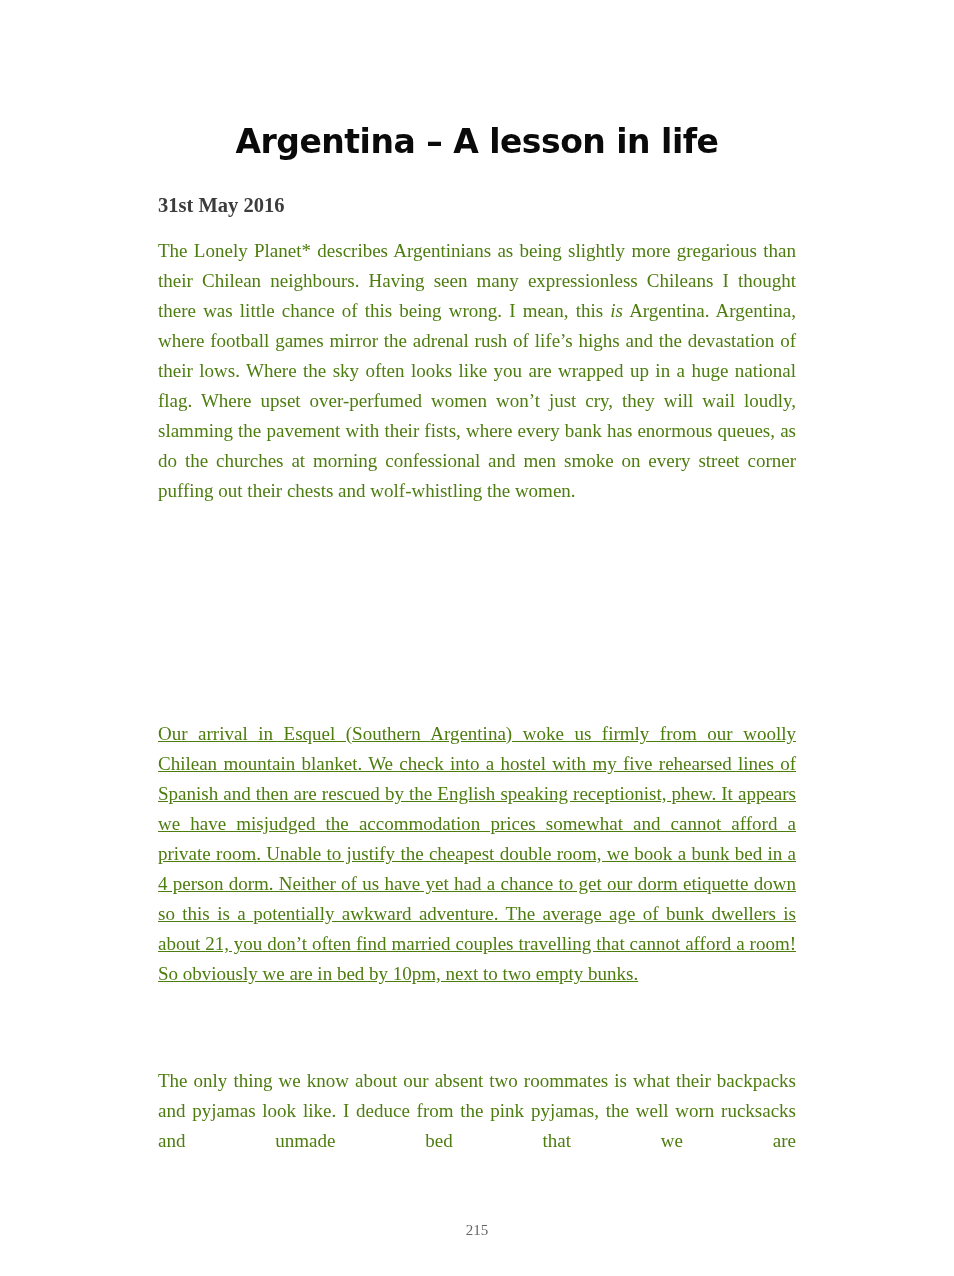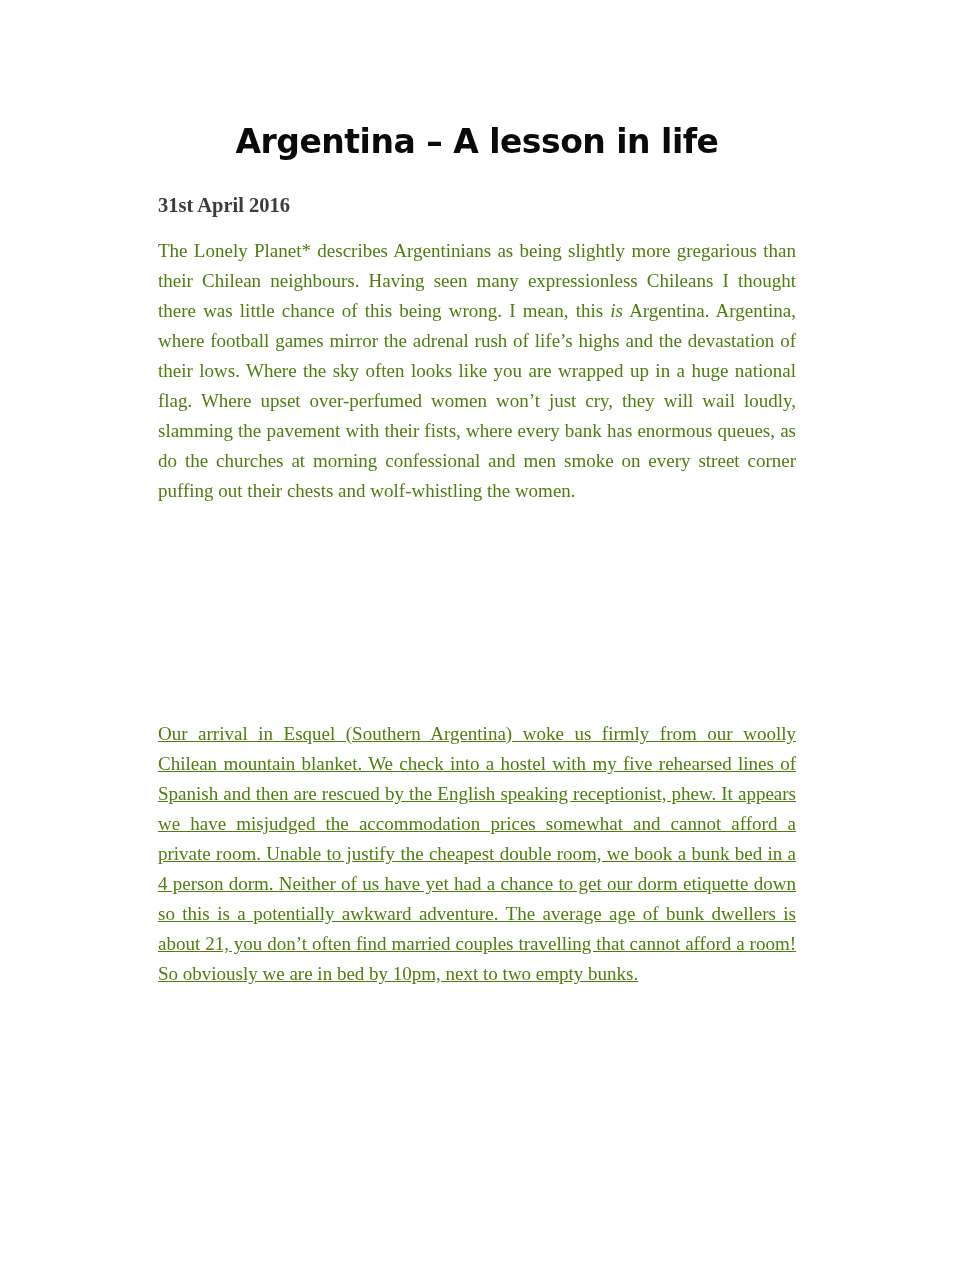--- a/index.html
+++ b/index.html
@@ -71,21 +71,23 @@
       color: #666666;
     }
     em { font-style: italic; }
   </style>
 </head>
 <body>
 
 <div class="page">
   <h1 class="title">Argentina – A lesson in life</h1>
 
-  <p class="date">31st April 2016</p>
+  <p class="date">31st May 2016</p>
 
   <p class="body-text p1"><span>The Lonely Planet* describes Argentinians as being slightly more gregarious than their Chilean neighbours. Having seen many expressionless Chileans I thought there was little chance of this being wrong. I mean, this </span><em>is</em><span> Argentina. Argentina, where football games mirror the adrenal rush of life’s highs and the devastation of their lows. Where the sky often looks like you are wrapped up in a huge national flag. Where upset over-perfumed women won’t just cry, they will wail loudly, slamming the pavement with their fists, where every bank has enormous queues, as do the churches at morning confessional and men smoke on every street corner puffing out their chests and wolf-whistling the women.</span></p>
 
 
   <p class="body-text p3">Our arrival in Esquel (Southern Argentina) woke us firmly from our woolly Chilean mountain blanket. We check into a hostel with my five rehearsed lines of Spanish and then are rescued by the English speaking receptionist, phew. It appears we have misjudged the accommodation prices somewhat and cannot afford a private room. Unable to justify the cheapest double room, we book a bunk bed in a 4 person dorm. Neither of us have yet had a chance to get our dorm etiquette down so this is a potentially awkward adventure. The average age of bunk dwellers is about 21, you don’t often find married couples travelling that cannot afford a room! So obviously we are in bed by 10pm, next to two empty bunks.</p>
 
+  <p class="body-text p4">The only thing we know about our absent two roommates is what their backpacks and pyjamas look like. I deduce from the pink pyjamas, the well worn rucksacks and unmade bed that we are</p>
 
+  <div class="page-number">215</div>
 </div>
 
 </body></html>

